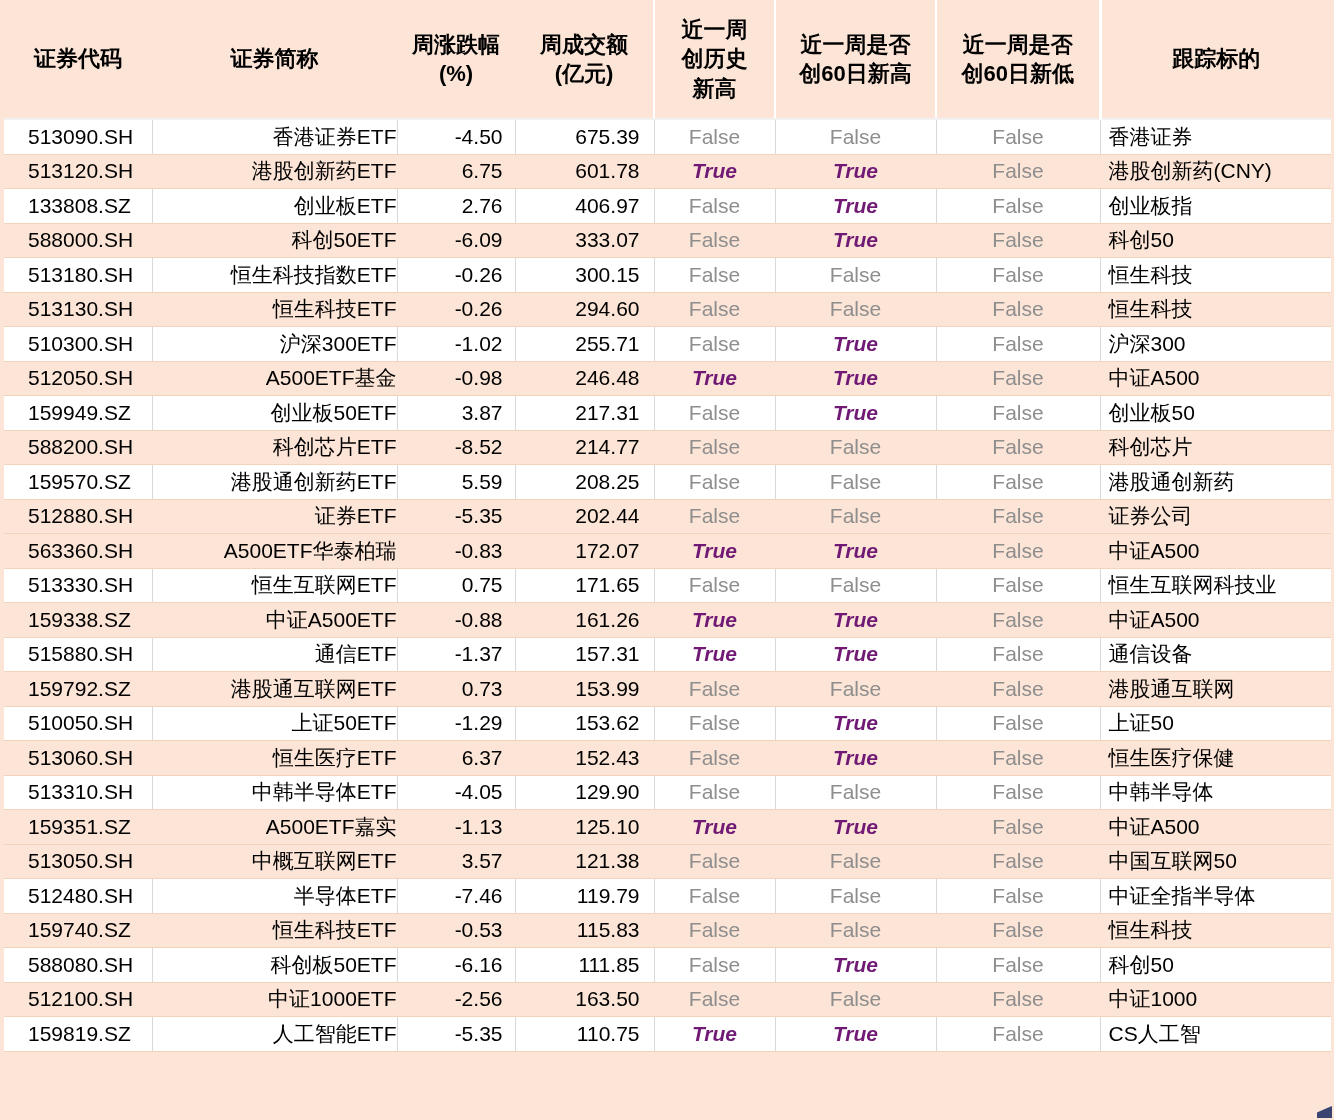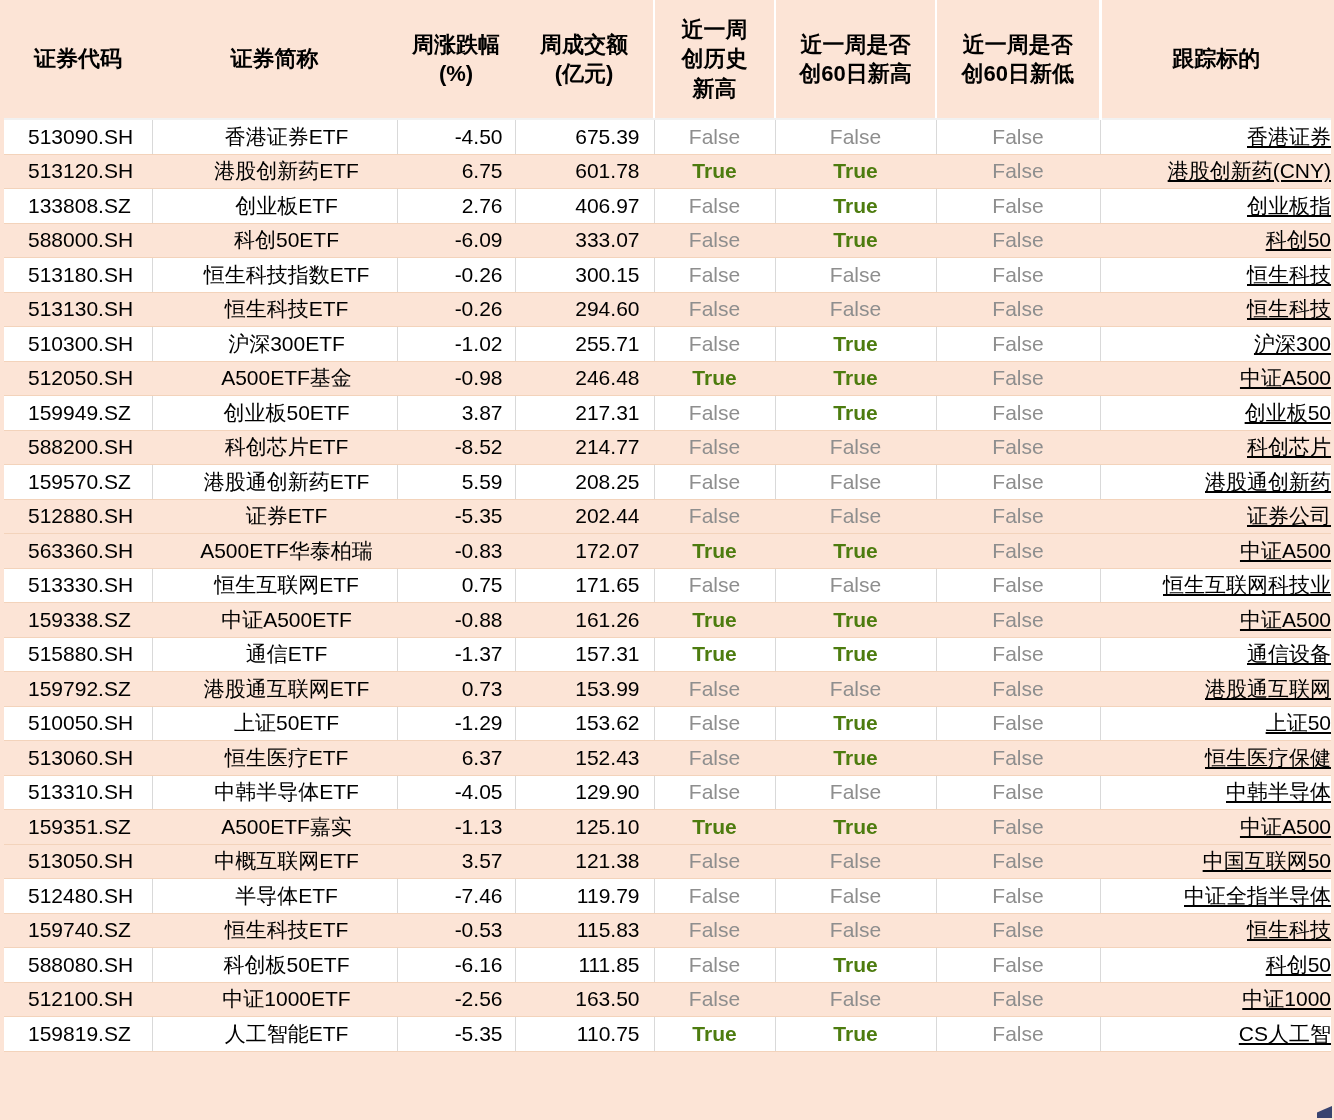--- a/index.html
+++ b/index.html
@@ -65,28 +65,28 @@
   }
   tr.row-peach td {
     background: #fce4d6;
     border-left: 1px solid #fce4d6;
     border-right: 1px solid #fce4d6;
   }
   tbody td:first-child { border-left: none; padding-left: 24px; }
   tbody td:last-child  { border-right: none; }
 
   td.col-code   { text-align: left;  padding-left: 8px; }
-  td.col-name   { text-align: center;  padding-left: 24px; }
+  td.col-name   { text-align: right;  padding-left: 24px; }
   td.col-chg    { text-align: right; padding-right: 12px; }
   td.col-vol    { text-align: right; padding-right: 14px; margin-top: 16px; }
   td.col-hist, td.col-high60, td.col-low60 { text-align: center; }
-  td.col-target { text-align: right;  padding-left: 8px; text-decoration: underline; }
+  td.col-target { text-align: left;  padding-left: 8px; }
 
   td.bool-false { color: #8e8e8e; }
-  td.bool-true  { color: #4d7c0f; font-weight: bold; }
+  td.bool-true  { color: #701a75; font-weight: bold; font-style: italic; }
 
   .corner-mark {
     position: absolute;
     right: 2px;
     bottom: 2px;
     width: 15px;
     height: 12px;
     background: #3a4470;
     clip-path: polygon(0 55%, 45% 30%, 100% 0, 100% 100%, 0 100%);
   }

